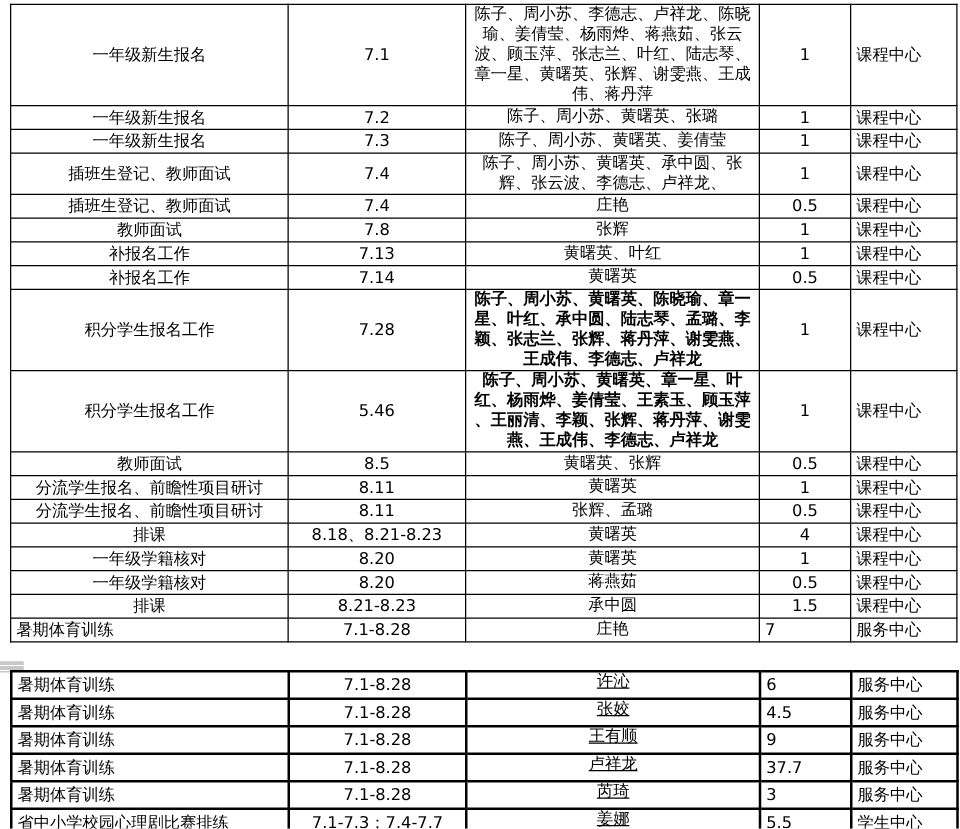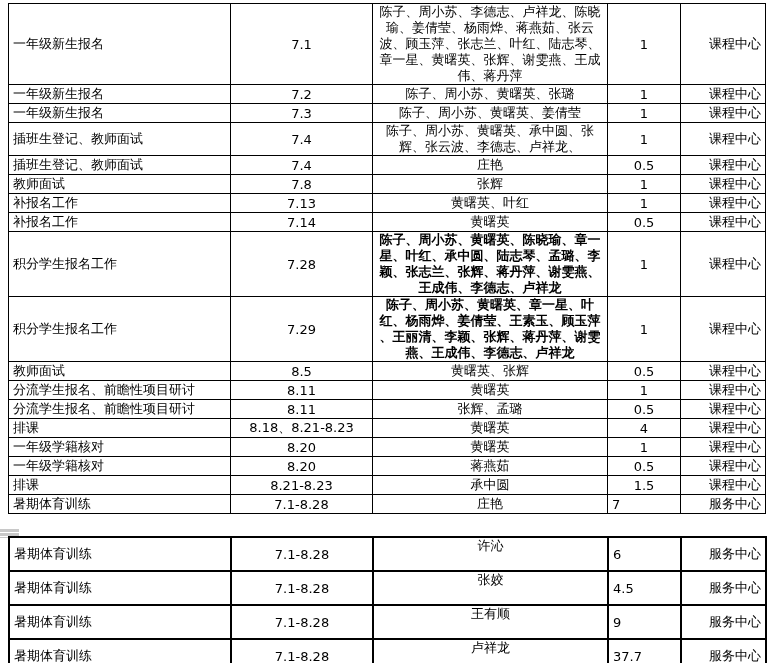--- a/index.html
+++ b/index.html
@@ -3,34 +3,34 @@
 <meta charset="utf-8">
 <style>
   html,body{margin:0;padding:0;background:#ffffff;}
   .screen{position:relative;width:768px;height:663px;background:#ffffff;overflow:hidden;
           font-family:"DejaVu Sans",sans-serif;color:#000;font-size:13px;}
   table.t{border-collapse:collapse;table-layout:fixed;position:absolute;left:8px;width:757px;background:#fff;}
   .t1{top:3px;}
   .t2{top:536px;}
   .t td{border:1px solid #000;padding:0 4px;vertical-align:middle;overflow:hidden;}
   .t2 td{border-width:2px;}
-  td.c-task{}
+  td.c-task{text-align:center;}
   td.c-date{text-align:center;}
   td.c-staff{text-align:center;}
   td.c-num{text-align:center;}
-  td.c-center{text-align:right;}
+  td.c-center{text-align:left;}
   tr.la td.c-task{text-align:left;}
   tr.la td.c-num{text-align:left;}
   .stf{display:block;overflow:hidden;line-height:16px;}
   tr.h78{height:78px;} tr.h78 .stf{height:80px;}
   tr.h64{height:64px;} tr.h64 .stf{height:64px;font-weight:bold;}
   tr.h33{height:33px;} tr.h33 .stf{height:32px;}
   tr.h18{height:18px;} tr.h18 .stf{height:16px;}
   tr.h16{height:16px;} tr.h16 .stf{height:16px;}
-  .t2 tr{height:19px;} .t2 .stf{height:32px;}
+  .t2 tr{height:19px;} .t2 .stf{height:20px;text-decoration:underline;}
   .artifact{position:absolute;left:0;top:529px;width:19px;height:9px;
             background:repeating-linear-gradient(180deg,#c8c8c8 0 3px,#ffffff 3px 4px);}
 </style>
 </head>
 <body>
 
 <div class="screen">
 
   <table class="t t1">
     <colgroup>
@@ -117,21 +117,21 @@
         <td class="c-task">积分学生报名工作</td>
         <td class="c-date">7.28</td>
         <td class="c-staff">
             <span class="stf">陈子、周小苏、黄曙英、陈晓瑜、章一星、叶红、承中圆、陆志琴、孟璐、李颖、张志兰、张辉、蒋丹萍、谢雯燕、王成伟、李德志、卢祥龙</span>
           </td>
         <td class="c-num">1</td>
         <td class="c-center">课程中心</td>
       </tr>
       <tr class="h64">
         <td class="c-task">积分学生报名工作</td>
-        <td class="c-date">7.29</td>
+        <td class="c-date">5.46</td>
         <td class="c-staff">
             <span class="stf">陈子、周小苏、黄曙英、章一星、叶红、杨雨烨、姜倩莹、王素玉、顾玉萍 、王丽清、李颖、张辉、蒋丹萍、谢雯燕、王成伟、李德志、卢祥龙</span>
           </td>
         <td class="c-num">1</td>
         <td class="c-center">课程中心</td>
       </tr>
       <tr class="h18">
         <td class="c-task">教师面试</td>
         <td class="c-date">8.5</td>
         <td class="c-staff">

